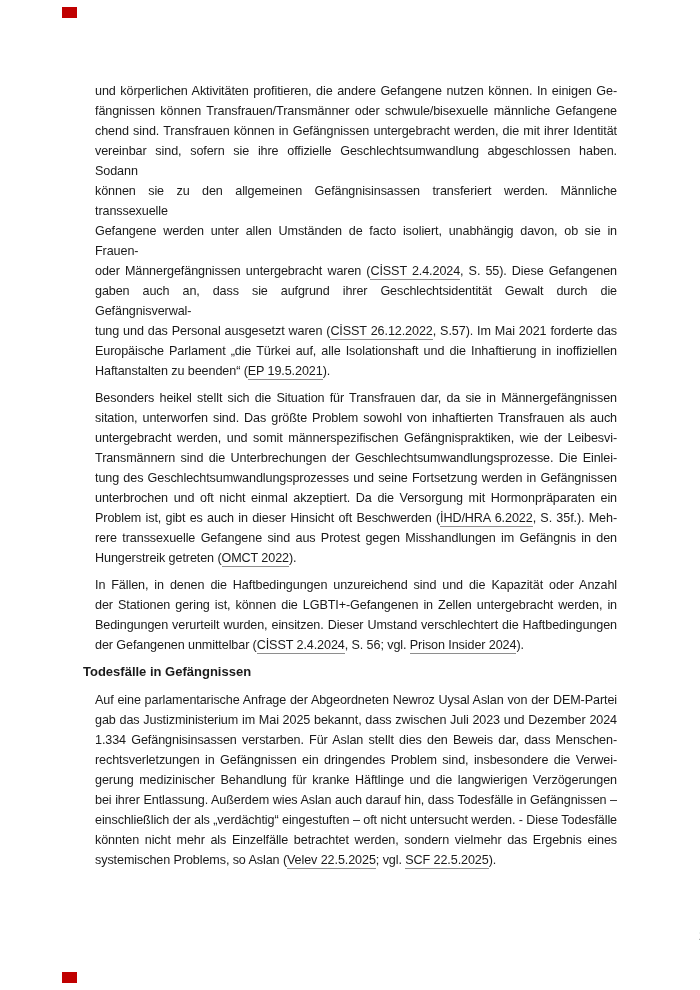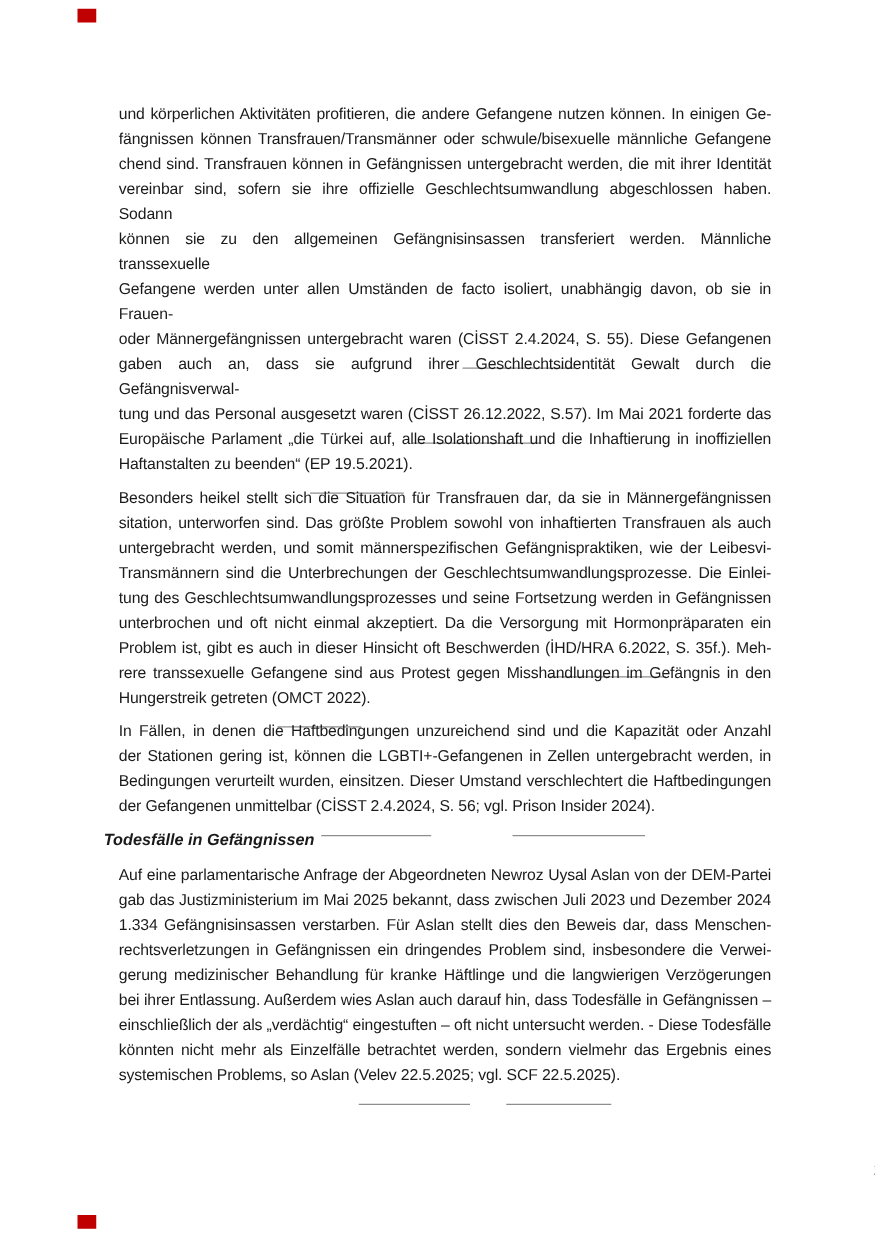--- a/index.html
+++ b/index.html
@@ -19,23 +19,22 @@
     letter-spacing: -0.1px;
     text-align: justify;
     text-align-last: justify;
   }
   .line.end { text-align: center; text-align-last: left; }
   .heading {
     font-size: 13px;
     line-height: 20px;
     font-weight: 700;
     margin: 4px 0 8px 0;
-    font-style: italic;
   }
-  .cite { border-bottom: 1.3px solid #8e8e8e; padding-bottom: 16px; }
+  .cite { border-bottom: 1.3px solid #8e8e8e; padding-bottom: 1px; }
   .page-number {
     position: absolute; left: 0; top: 928px; width: 100%;
     text-align: right; font-size: 12.6px; line-height: 16px; padding-left: 20px;
   }
   .red-mark { position: absolute; left: 62px; width: 15px; height: 11px; }
   .red-mark.top { top: 7px; }
   .red-mark.bottom { top: 972px; }
 </style>
 </head>
 <body style="color: rgb(26, 26, 26); background: rgb(255, 255, 255);">

